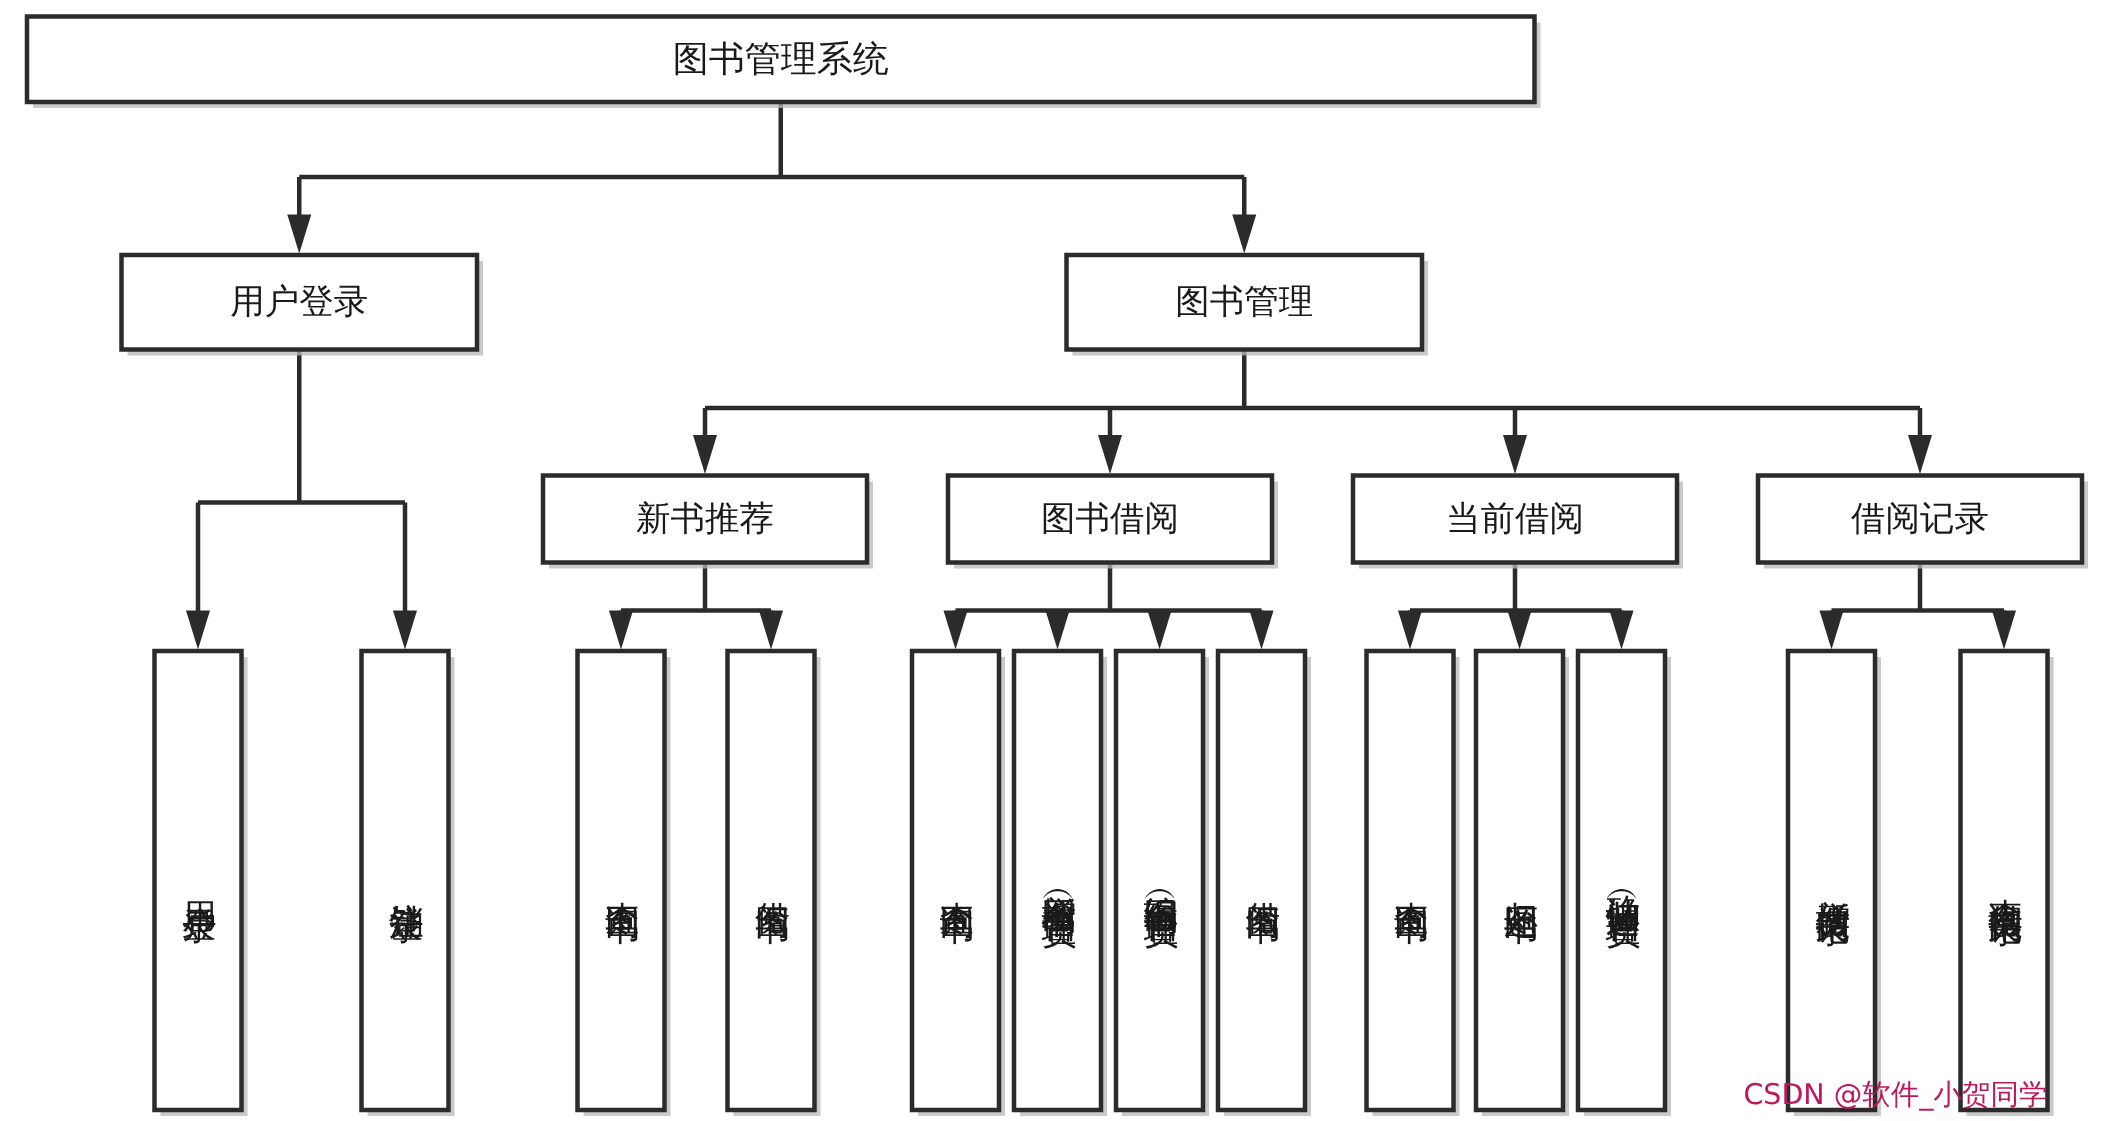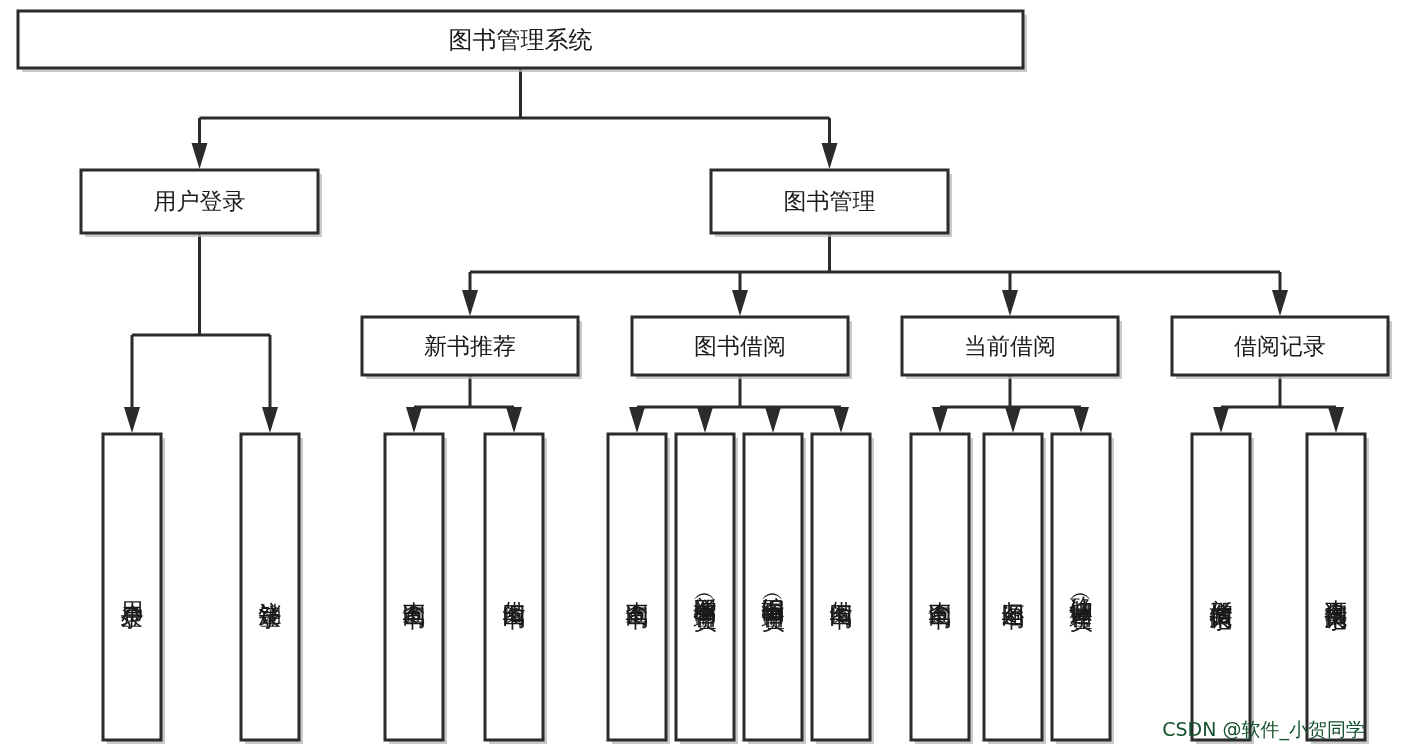--- a/index.html
+++ b/index.html
@@ -74,21 +74,21 @@
     text-align: center;
     white-space: nowrap;
     pointer-events: none;
   }
   .watermark {
     position: absolute;
     right: 8px;
     bottom: 4px;
     font-family: "DejaVu Sans", "Liberation Sans", sans-serif;
     font-size: 19px;
-    color: #14532d;
+    color: #be185d;
     white-space: nowrap;
     user-select: none;
   }
 </style>
 </head>
 <body>
 
 <div id="diagram-root">
   <svg id="chart-svg" viewBox="0 0 1405 747">
     <g id="edge-layer">

